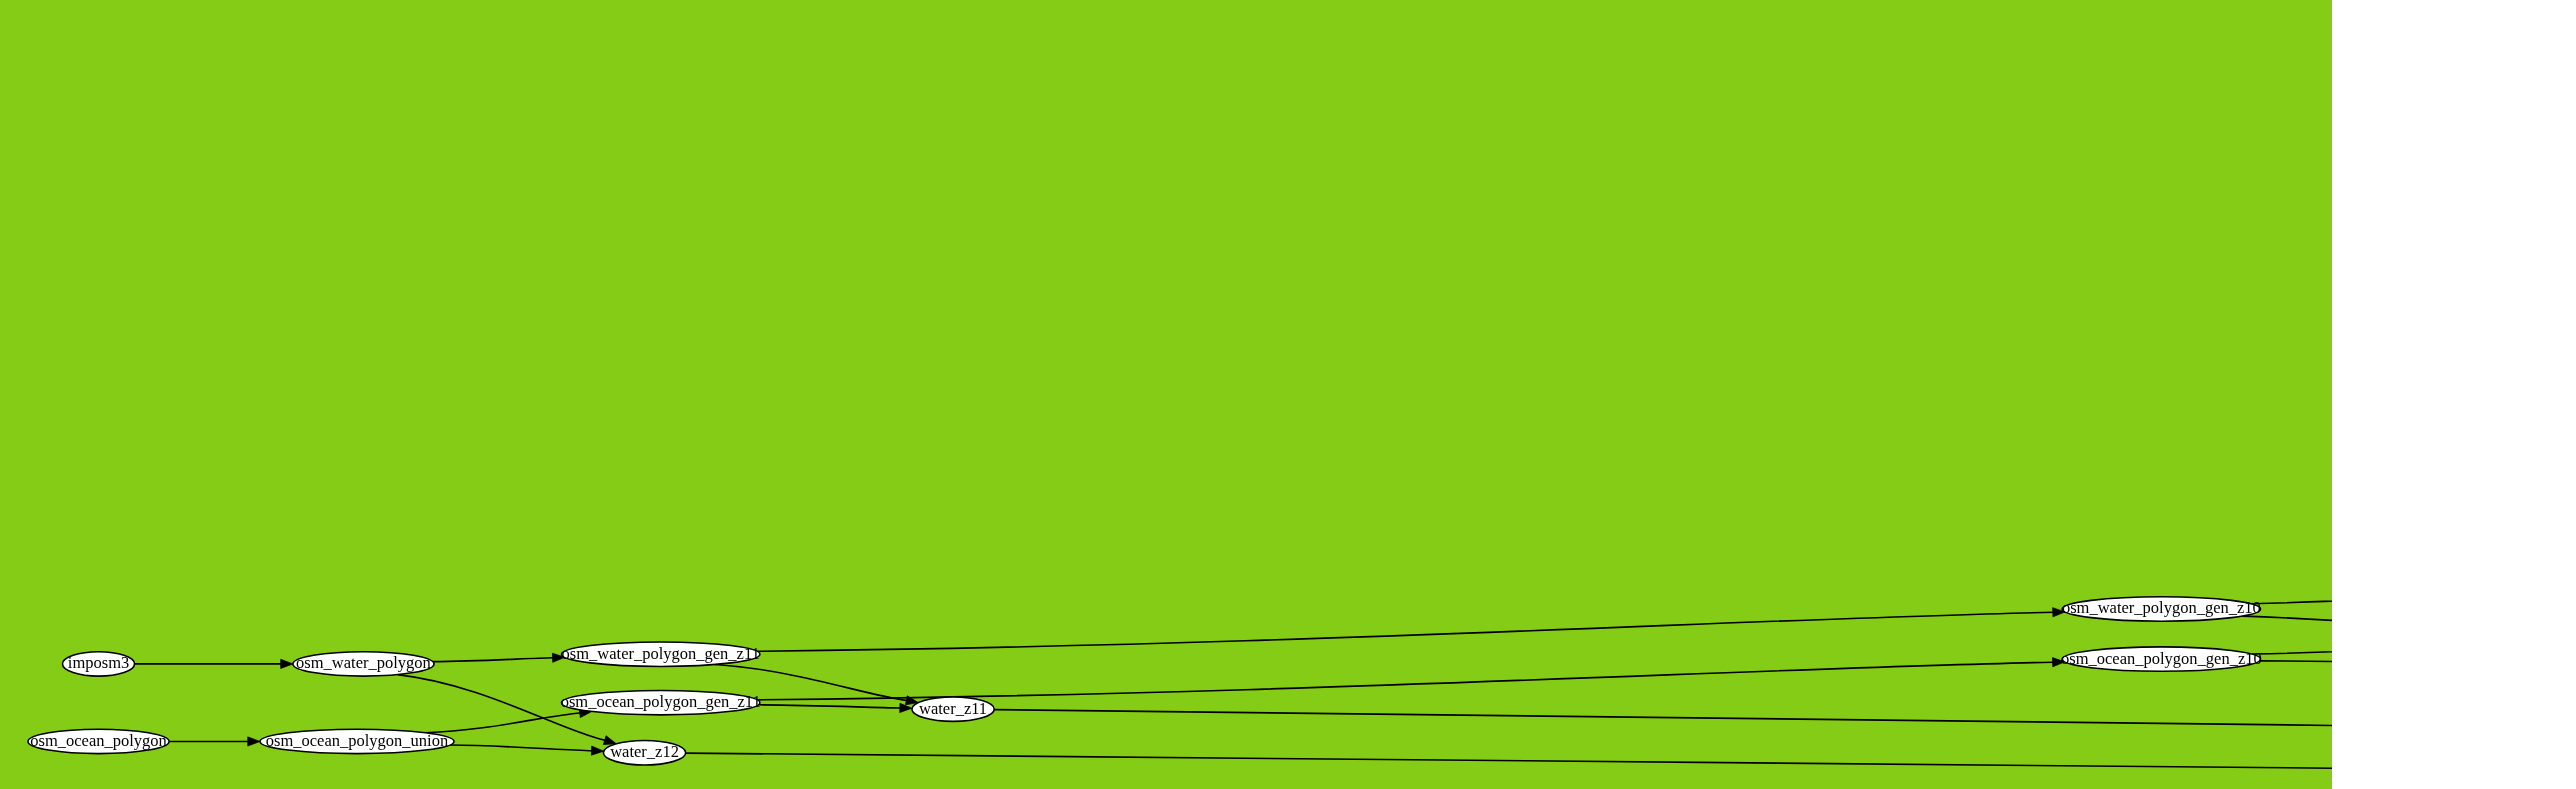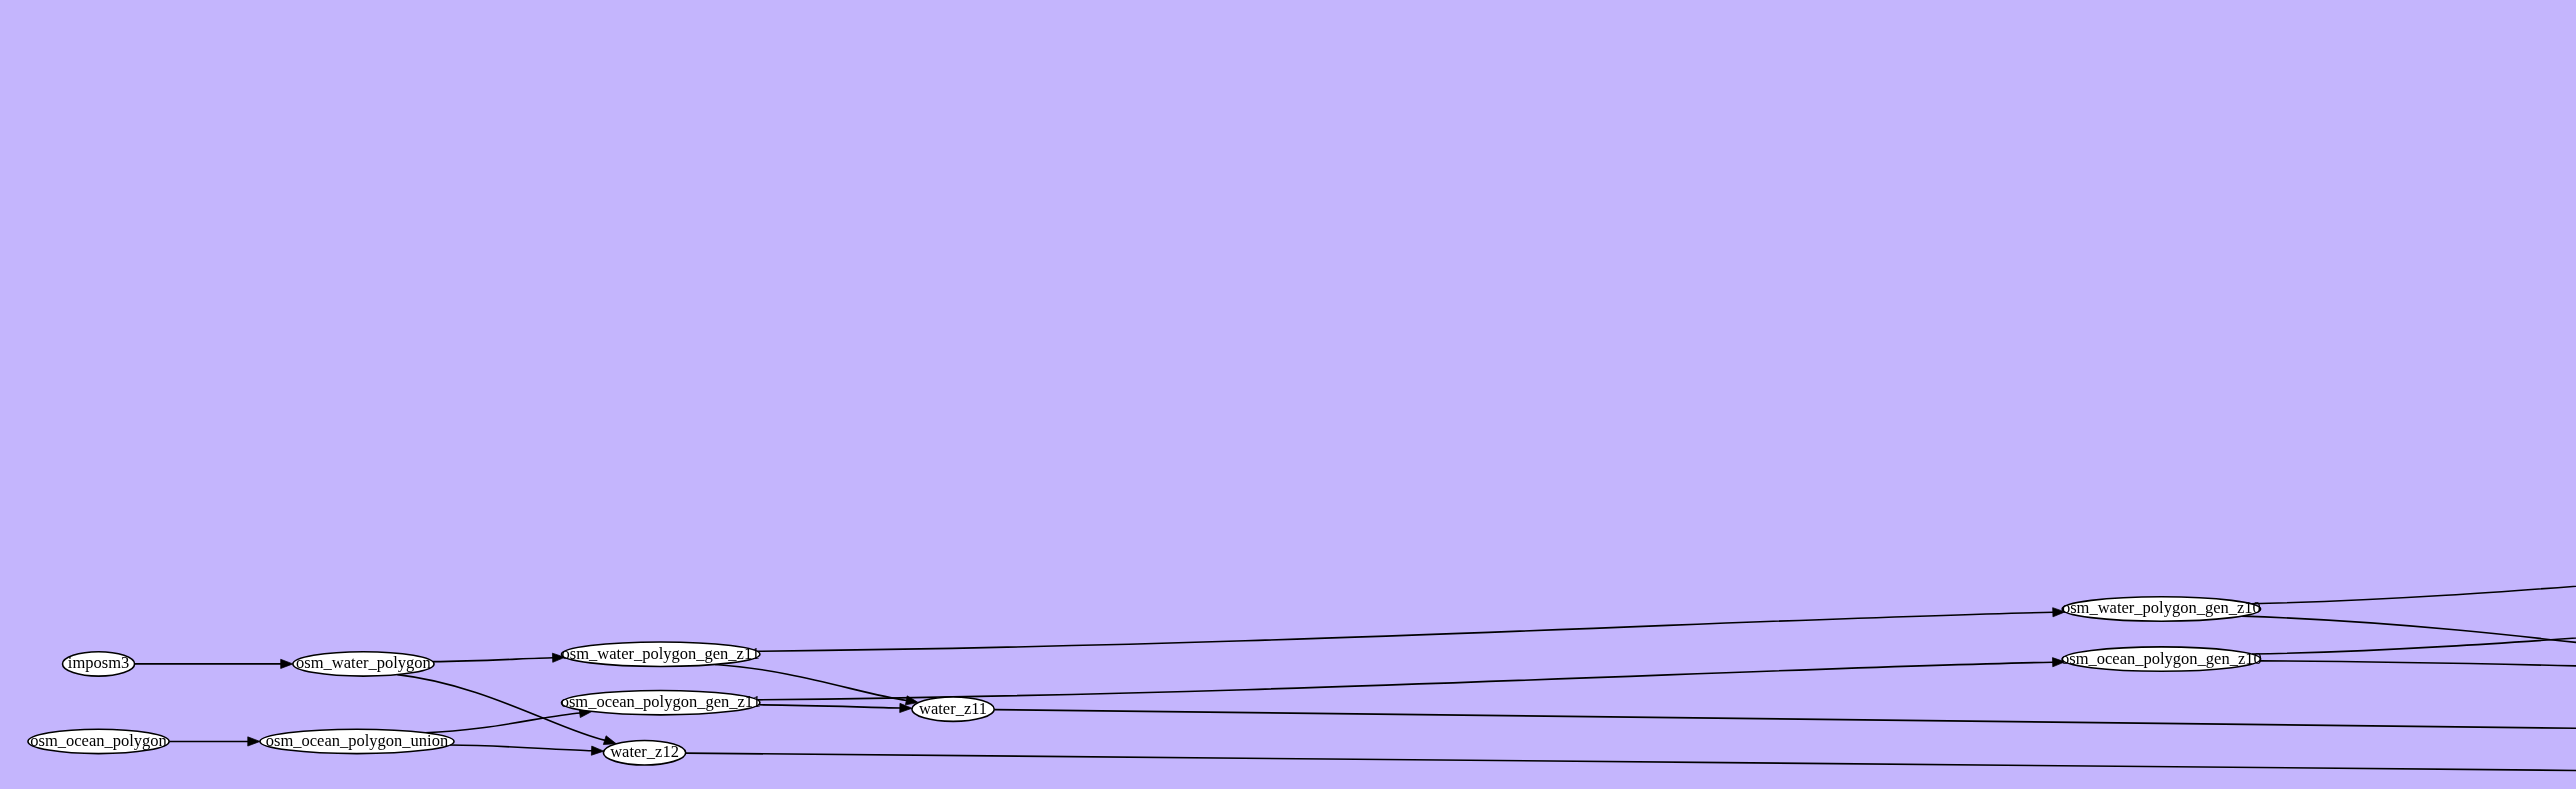--- a/index.html
+++ b/index.html
@@ -2,23 +2,23 @@
 <html style="font-size:11.5px"><head>
 <meta charset="utf-8">
 <style>
   html, body {
     margin: 0;
     padding: 0;
     background: #ffffff;
   }
   #graph-root {
     position: relative;
-    width: 2576px;
+    width: 2332px;
     height: 789px;
-    background: #c4b5fd;
+    background: #84cc16;
     font-family: "Liberation Serif", serif;
     overflow: hidden;
   }
   svg#graph-canvas {
     position: absolute;
     left: 0;
     top: 0;
     width: 2576px;
     height: 789px;
     display: block;

